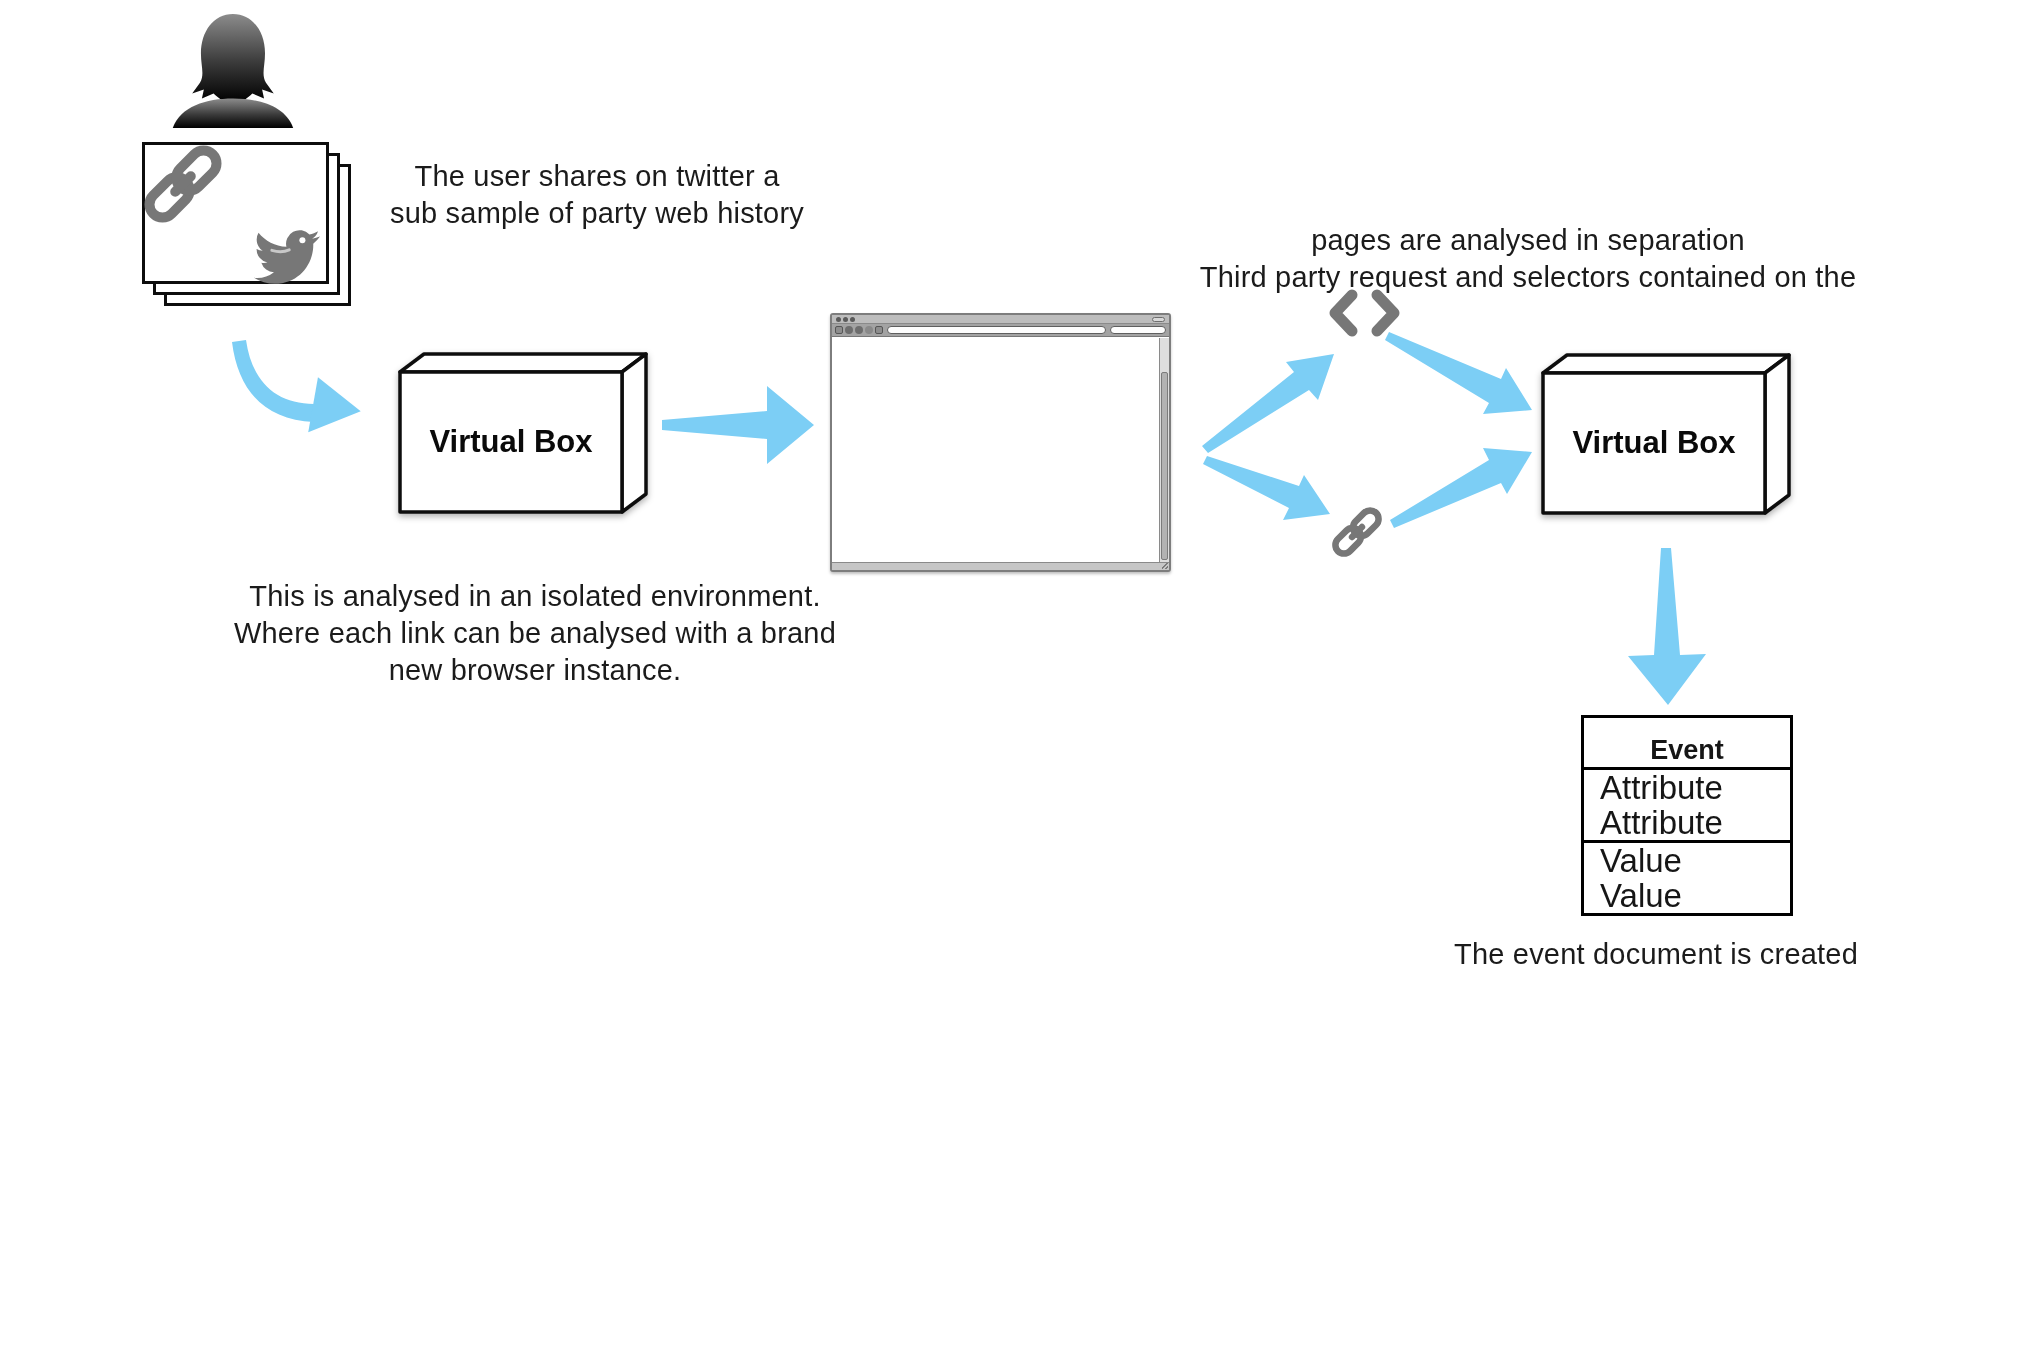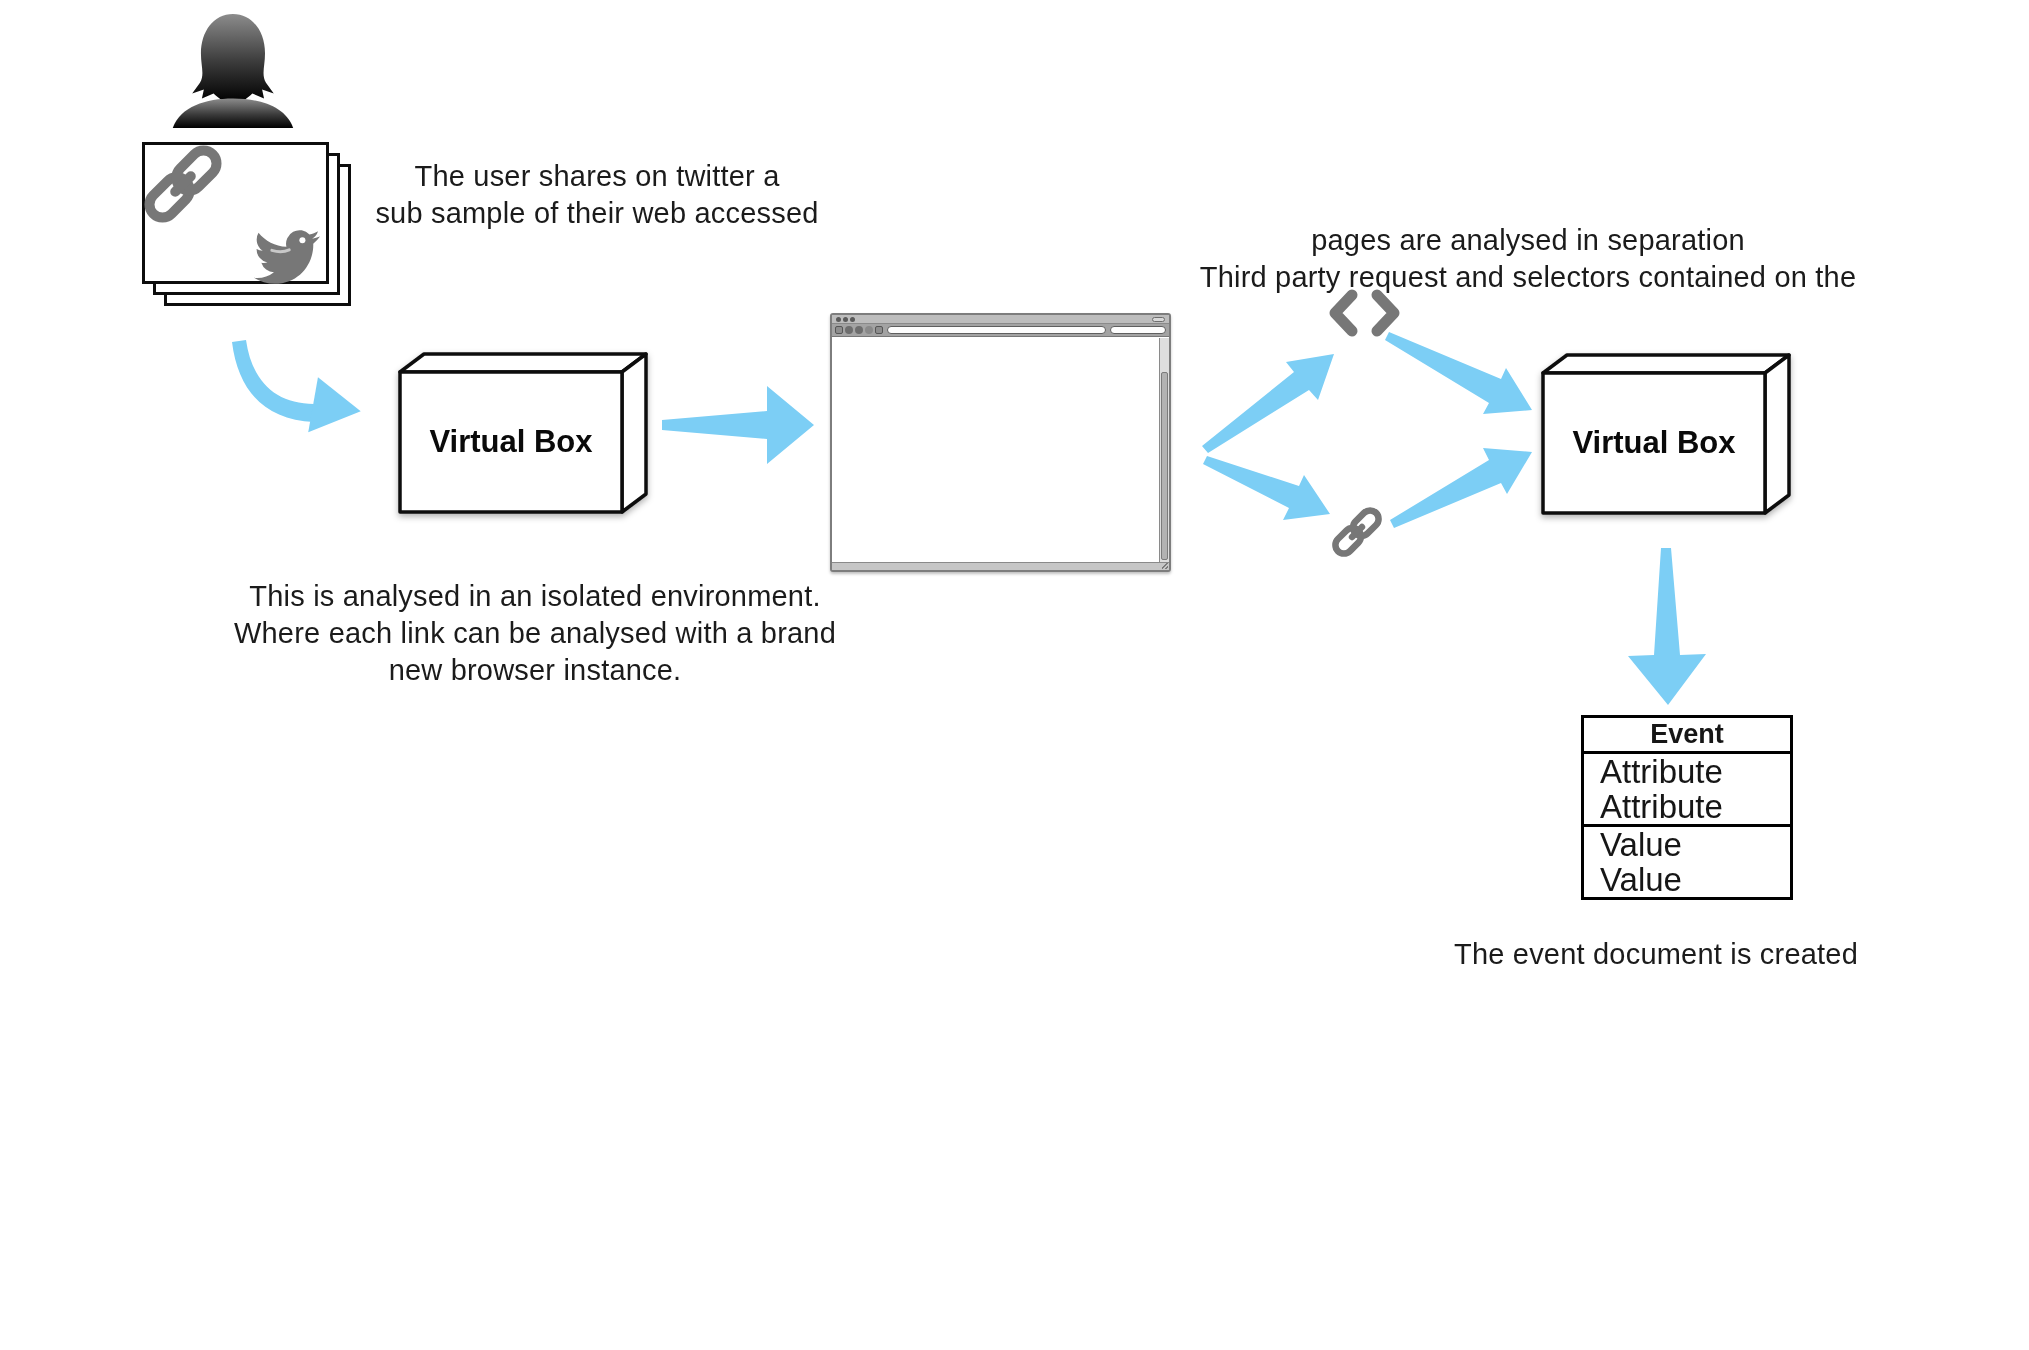--- a/index.html
+++ b/index.html
@@ -36,40 +36,40 @@
   .tb-search { width:56px; height:8px; background:#fdfdfd; border:1px solid #5f5f5f; border-radius:5px; box-sizing:border-box; flex:none; }
   .b-content { position:absolute; left:0; top:23px; right:10px; bottom:8px; background:#fff; }
   .b-scroll { position:absolute; right:0; top:23px; bottom:8px; width:10px; background:#dedede; border-left:1px solid #8a8a8a; box-sizing:border-box; }
   .b-thumb { position:absolute; left:1px; right:1px; top:34px; height:188px; background:#b2b2b2; border:1px solid #7b7b7b; border-radius:2px; box-sizing:border-box; }
   .b-status { position:absolute; left:0; right:0; bottom:0; height:7px; background:#c6c6c6; border-top:1px solid #8a8a8a; }
   .b-grip { position:absolute; right:1px; bottom:1px; width:6px; height:6px;
             background:linear-gradient(135deg, transparent 40%, #7a7a7a 40%, #7a7a7a 55%, transparent 55%, transparent 70%, #7a7a7a 70%, #7a7a7a 85%, transparent 85%); }
 
   
   .event-table { position:absolute; left:1581px; top:715px; width:206px; background:#fff; border:3px solid #000; }
-  .et-header { font-weight:bold; font-size:27px; line-height:31px; text-align:center; border-bottom:3px solid #000; padding:1px 16px; }
+  .et-header { font-weight:bold; font-size:27px; line-height:31px; text-align:center; border-bottom:3px solid #000; padding:1px 16px;margin-top:16px; }
   .et-section { font-size:33px; line-height:35px; padding:0 0 0 16px; }
   .et-section.first { border-bottom:3px solid #000; }
 
   svg .blk { fill:#ffffff; stroke:#0d0d0d; stroke-width:3.5; stroke-linejoin:round; }
 </style>
 </head>
 <body>
 
 <div class="abs" style="left:0;top:0;width:1622px;height:1350px;">
 
   <div>
     <div class="page" style="left:164px; top:164px;"></div>
     <div class="page" style="left:153px; top:153px;"></div>
     <div class="page" style="left:142px; top:142px;"></div>
   </div>
 
   <div class="abs caption" style="left:277px; top:158px; width:640px;">
     <div>The user shares on twitter a</div>
-    <div>sub sample of their web accessed</div>
+    <div>sub sample of party web history</div>
   </div>
 
   <div class="abs caption" style="left:185px; top:578px; width:700px;">
     <div>This is analysed in an isolated environment.</div>
     <div>Where each link can be analysed with a brand</div>
     <div>new browser instance.</div>
   </div>
 
   <div class="abs caption" style="left:1128px; top:222px; width:800px;">
     <div>pages are analysed in separation</div>

